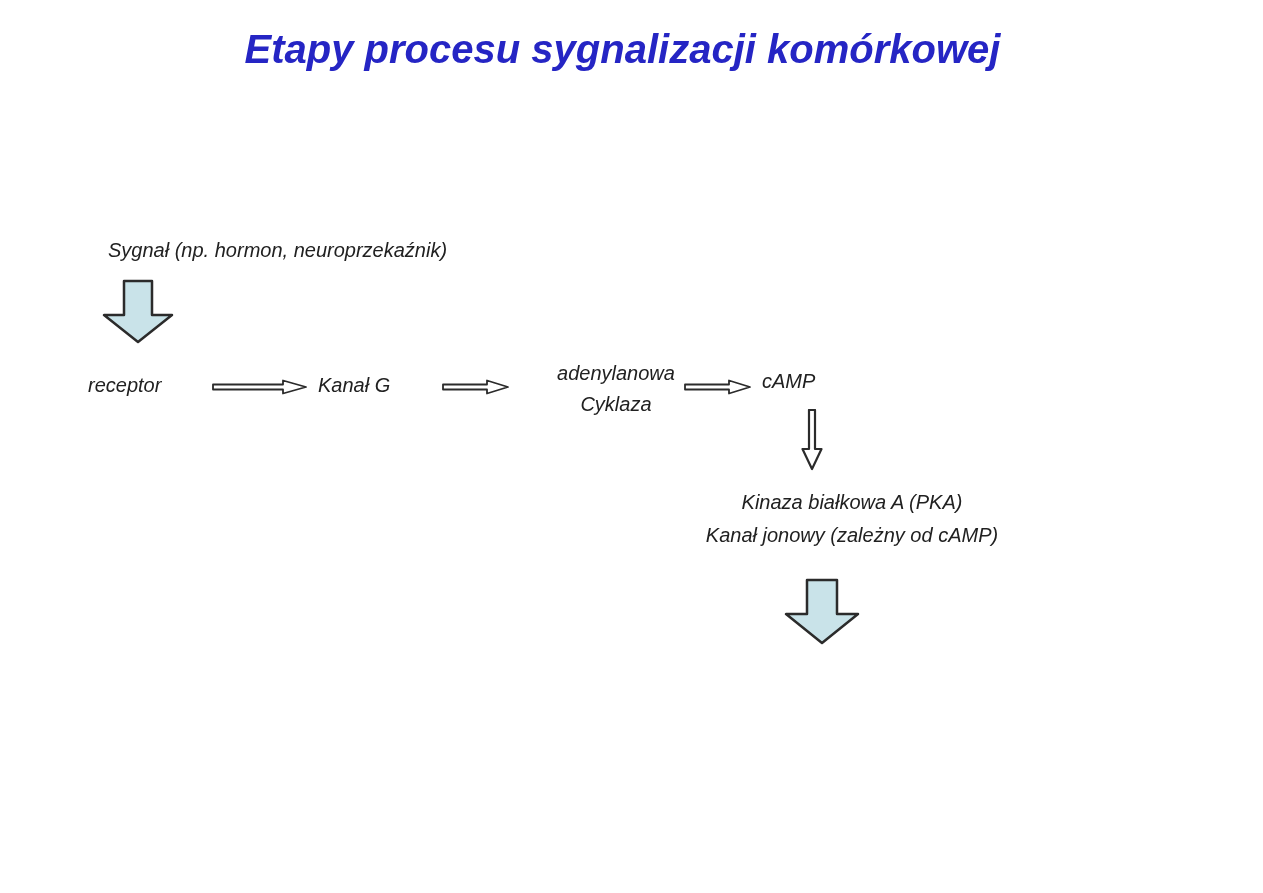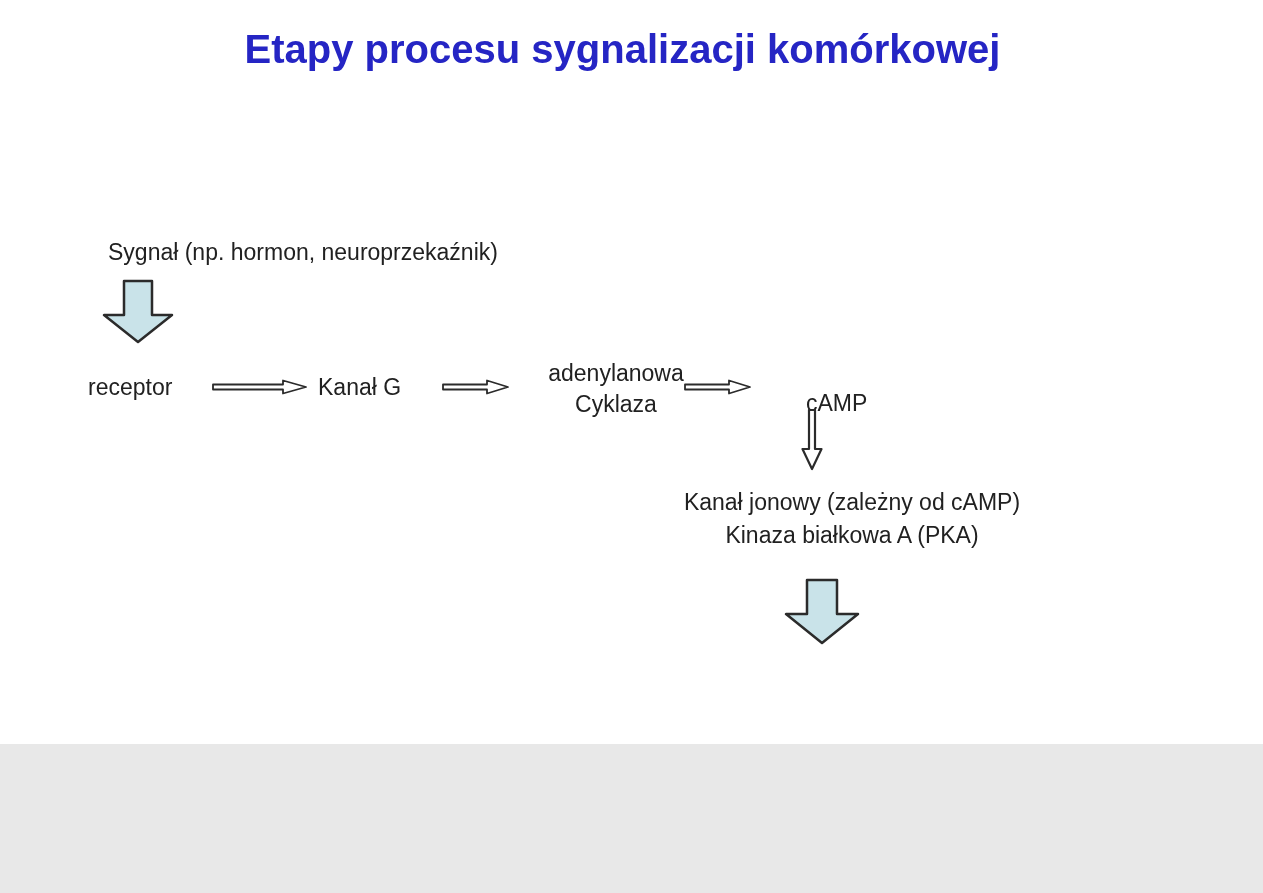--- a/index.html
+++ b/index.html
@@ -10,49 +10,50 @@
     --background:#ffffff;
   }
   html,body{margin:0;padding:0;}
   body{
     background:#e8e8e8;
     font-family:"Liberation Sans", sans-serif;
   }
   .slide{
     position:relative;
     width:1263px;
-    height:744px;
+    height:893px;
     background:var(--background);
     overflow:hidden;
     color:var(--text);
+    font-style:italic;
   }
   .abs{position:absolute;}
   .slide-title{
     left:0; top:95; width:1245px;
     text-align:center;
     font-size:40px;
     color:var(--title);
     white-space:nowrap;
   }
   .body-text{
-    font-size:23px;
+    font-size:20px;
     color:var(--text);
     white-space:nowrap;
   }
   .centered{ text-align:center; white-space:normal; }
   .line{ display:block; }
   #signal-label{ left:108px; top:239px; }
   #block-arrow-1{ left:100px; top:279px; width:76px; height:66px; }
   #receptor-label{ left:88px; top:374px;text-align:right; }
   #h-arrow-1{ left:212px; top:379px; width:96px; height:16px; }
   #bialko-label{ left:318px; top:374px; }
   #h-arrow-2{ left:442px; top:379px; width:68px; height:16px; }
   #cyklaza-label{ left:516px; top:358px; width:200px; line-height:31px; }
   #h-arrow-3{ left:684px; top:379px; width:68px; height:16px; }
-  #camp-label{ left:806px; top:370px;margin-top:20px; }
+  #camp-label{ left:762px; top:370px; }
   #v-arrow{ left:801px; top:409px; width:22px; height:62px; }
   #effectors-label{ left:602px; top:486px; width:500px; line-height:33px; }
   #block-arrow-2{ left:782px; top:578px; width:80px; height:68px; }
   #response-label{ left:687px; top:663px; width:300px; line-height:33px; }
   svg{ display:block; }
   .thin-arrow-shape{ fill:#ffffff; stroke:var(--outline); stroke-width:1.8; stroke-linejoin:round; }
   .v-arrow-shape{ fill:#ffffff; stroke:var(--outline); stroke-width:2.2; stroke-linejoin:round; }
   .block-arrow-shape{ fill:var(--block-arrow-fill); stroke:var(--outline); stroke-width:2.5; stroke-linejoin:round; }
 </style>
 </head>
@@ -99,22 +100,22 @@
 
   <div class="abs body-text" id="camp-label">cAMP</div>
 
   <div class="abs" id="v-arrow">
     <svg width="22" height="62" viewBox="0 0 22 62">
       <path class="v-arrow-shape" d="M8 1 H14 V40 H20.5 L11 60 L1.5 40 H8 Z"></path>
     </svg>
   </div>
 
   <div class="abs body-text centered" id="effectors-label">
+    <span class="line">Kinaza białkowa A (PKA)</span>
     <span class="line">Kanał jonowy (zależny od cAMP)</span>
-    <span class="line">Kinaza białkowa A (PKA)</span>
   </div>
 
   <div class="abs" id="block-arrow-2">
     <svg width="80" height="68" viewBox="0 0 80 68">
       <path class="block-arrow-shape" d="M25 2 H55 V36 H76 L40 65 L4 36 H25 Z"></path>
     </svg>
   </div>
 
   <div class="abs body-text centered" id="response-label">
   </div>

